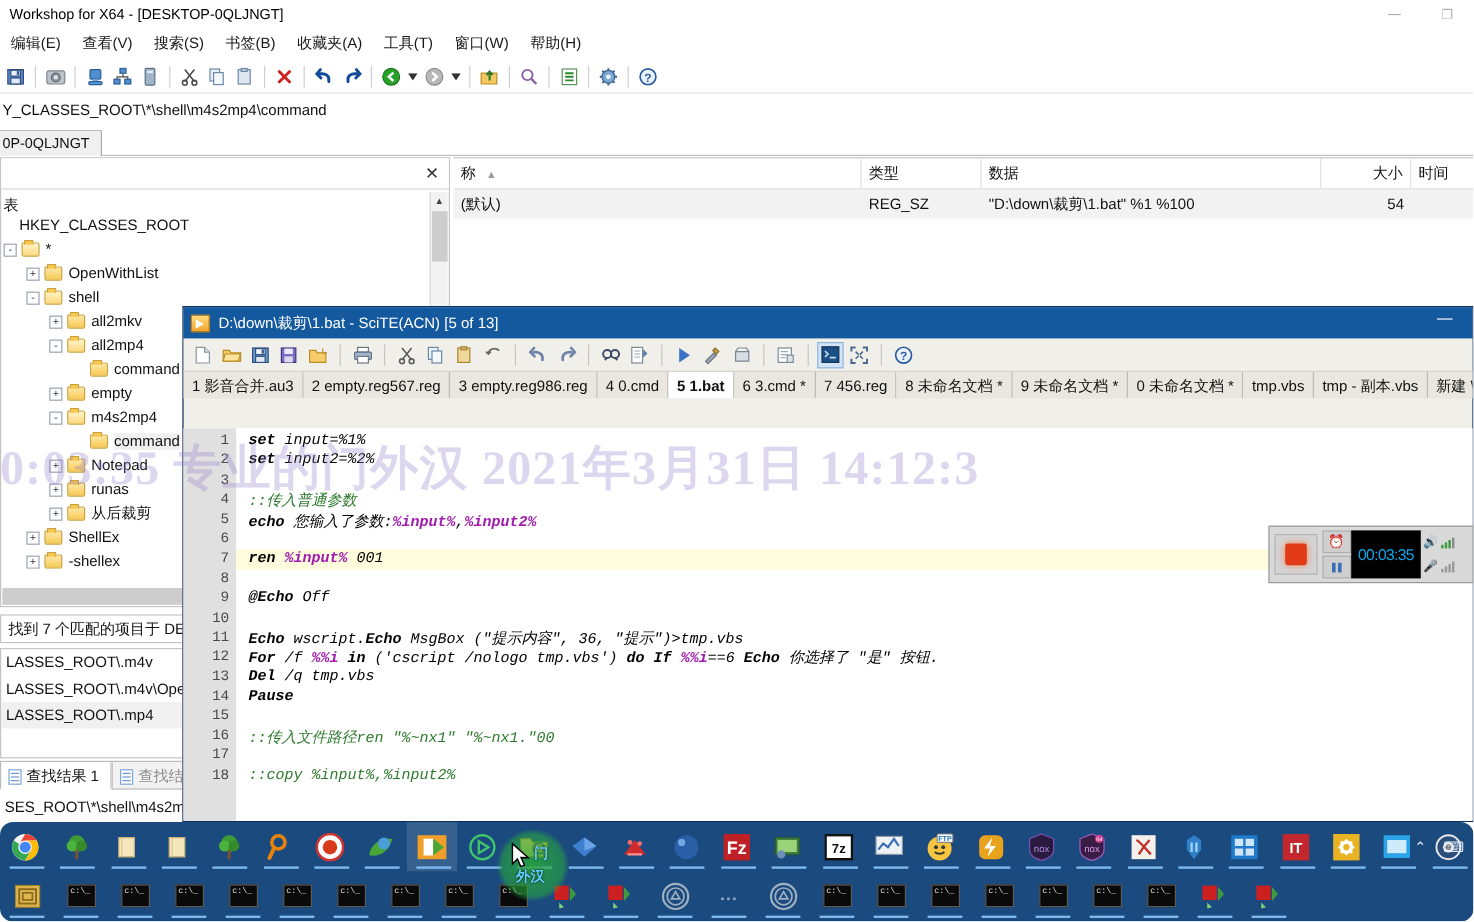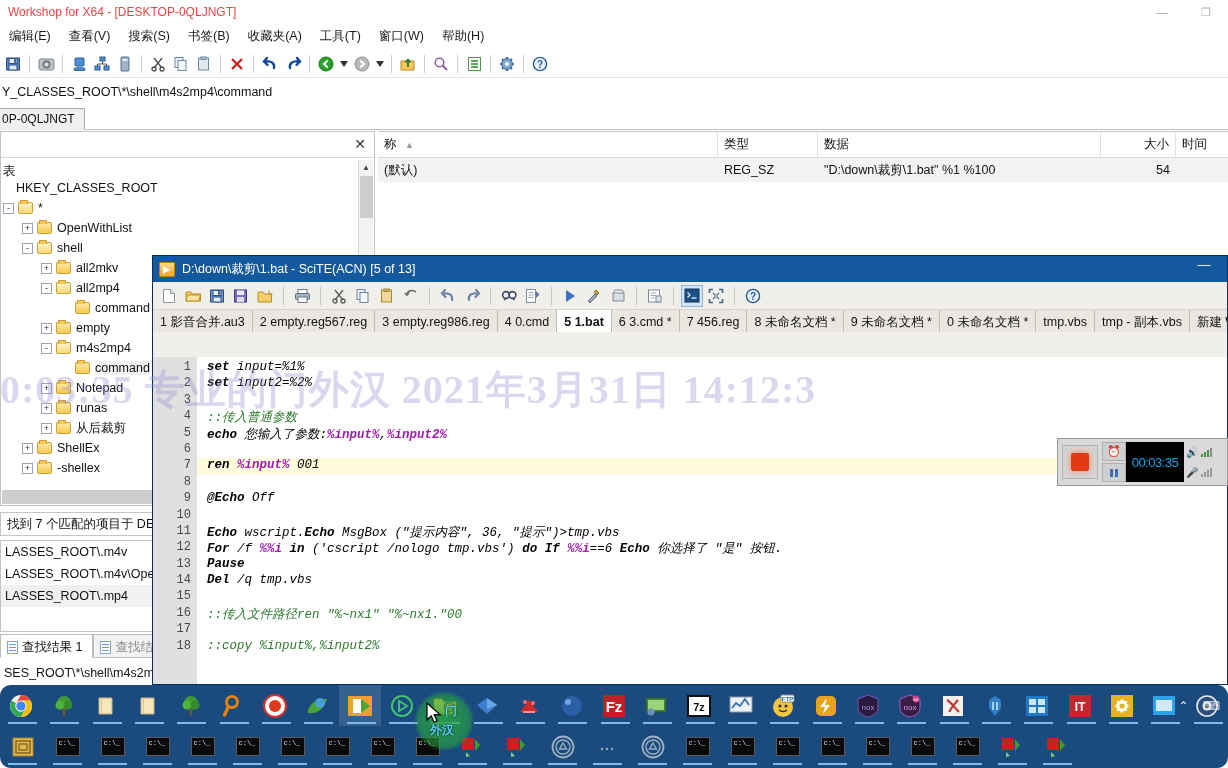--- a/index.html
+++ b/index.html
@@ -12,21 +12,21 @@
   }
   #root { position: relative; width: 1228px; height: 768px; overflow: hidden; background:#fff; }
 
   
   .rw-window { position:absolute; left:0; top:0; width:1228px; height:685px; background:#fff; }
   .rw-titlebar {
     position:absolute; left:0; top:0; width:1228px; height:24px;
     background:#ffffff; color:#4a4a4a; font-size:12px;
     display:flex; align-items:center; padding-left:8px;
   }
-  .rw-title { color:#ef4444; font-size:12px; }
+  .rw-title { color:#000000; font-size:12px; }
   .rw-wincontrols { position:absolute; right:0; top:0; height:24px; display:flex; }
   .rw-wc { width:44px; height:24px; display:flex; align-items:center; justify-content:center;
            color:#9a9a9a; font-size:11px; }
   .rw-wc:last-child { color:#b0b0b0; }
 
   .rw-menubar {
     position:absolute; left:0; top:24px; width:1228px; height:24px;
     background:#fff; display:flex; align-items:center; font-size:12.5px; color:#1a1a1a;
   }
   .rw-menubar .mi { padding:2px 9px; white-space:nowrap; }
@@ -682,22 +682,22 @@
           <div class="cline">&nbsp;</div>
           <div class="cline"><span class="cmt">::传入普通参数</span></div>
           <div class="cline"><span class="kw">echo</span> 您输入了参数:<span class="var">%input%</span>,<span class="var">%input2%</span></div>
           <div class="cline">&nbsp;</div>
           <div class="cline hl"><span class="kw">ren</span> <span class="var">%input%</span> 001</div>
           <div class="cline">&nbsp;</div>
           <div class="cline"><span class="kw">@<span class="kw">Echo</span></span> Off</div>
           <div class="cline">&nbsp;</div>
           <div class="cline"><span class="kw"><span class="kw">Echo</span></span> wscript.<span class="kw">Echo</span> MsgBox ("提示内容", 36, "提示")&gt;tmp.vbs</div>
           <div class="cline"><span class="kw">For</span> /f <span class="var">%%i</span> <span class="kw">in</span> ('cscript /nologo tmp.vbs') <span class="kw">do</span> <span class="kw">If</span> <span class="var">%%i</span>==6 <span class="kw">Echo</span> 你选择了 "是" 按钮.</div>
+          <div class="cline"><span class="kw">Del</span> /q tmp.vbs</div>
           <div class="cline"><span class="kw">Pause</span></div>
-          <div class="cline"><span class="kw">Del</span> /q tmp.vbs</div>
           <div class="cline">&nbsp;</div>
           <div class="cline"><span class="cmt">::传入文件路径ren "%~nx1" "%~nx1."00</span></div>
           <div class="cline">&nbsp;</div>
           <div class="cline"><span class="cmt">::copy %input%,%input2%</span></div>
         </div>
     </div>
   </div>
 
   <div class="watermark">0:03:35  专业的门外汉   2021年3月31日 14:12:3</div>
 

